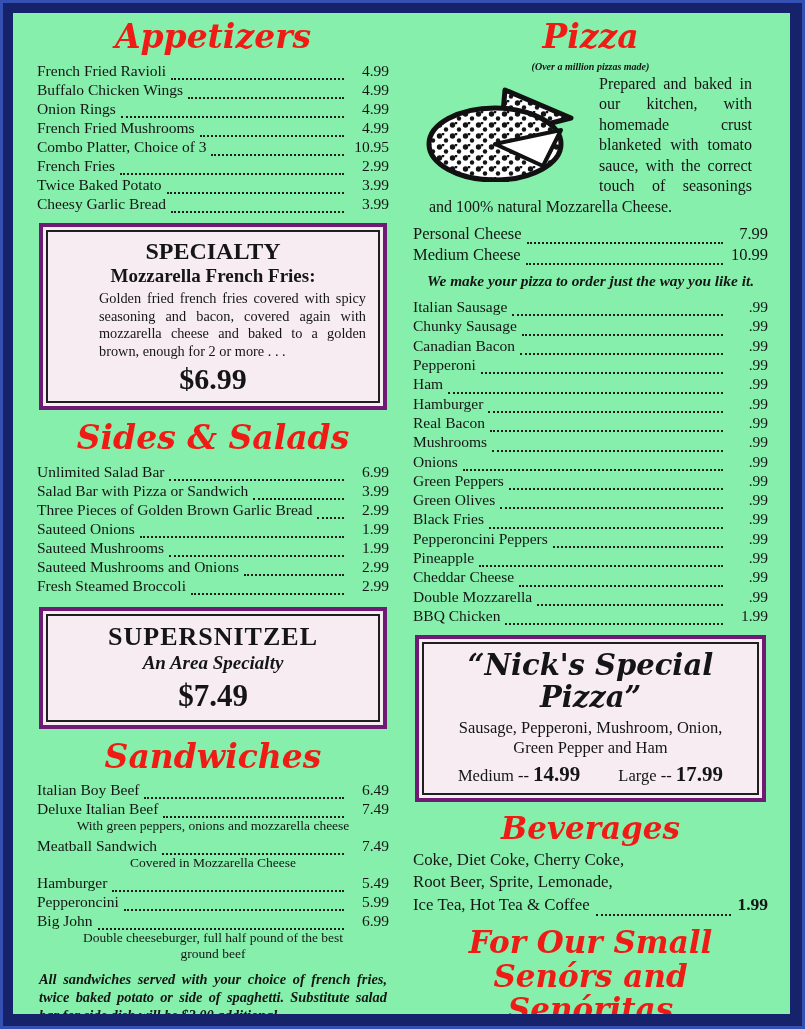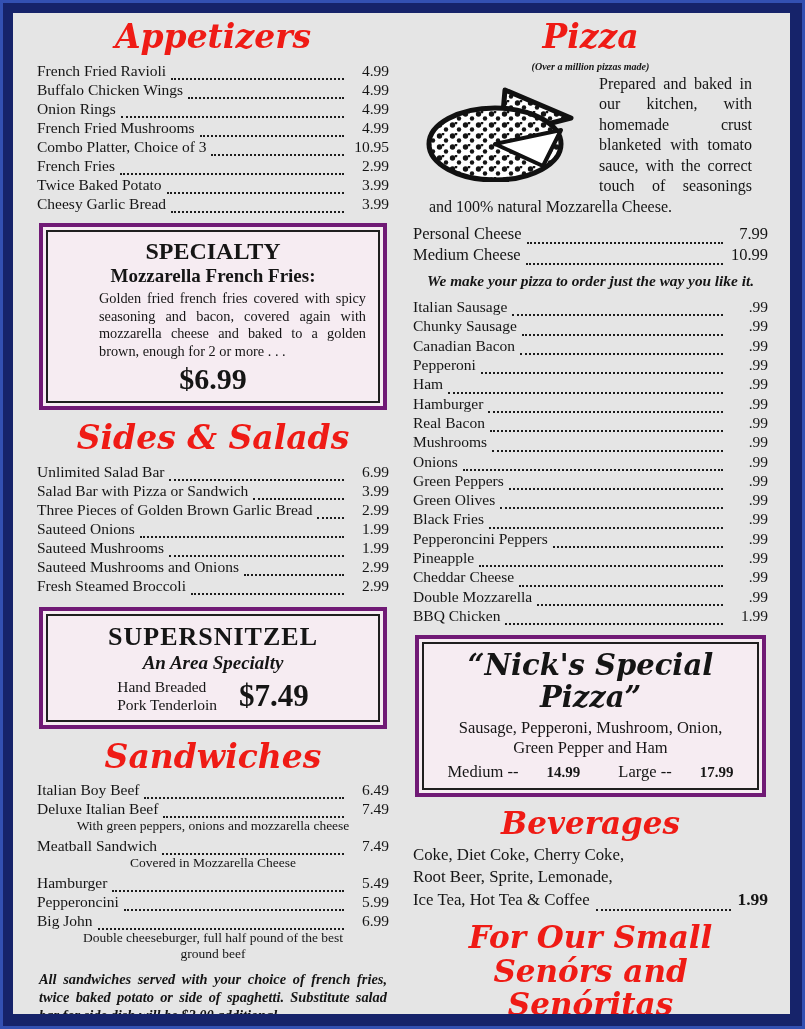--- a/index.html
+++ b/index.html
@@ -1,18 +1,18 @@
 <!DOCTYPE html>
 <html><head>
 <meta charset="utf-8">
 <style>
   html,body{margin:0;padding:0;background:#2c3f9f;}
   .frame{width:805px;height:1029px;box-sizing:border-box;background:#3350b2;padding:3px;}
   .frame-inner{width:100%;height:100%;box-sizing:border-box;background:#16236a;padding:10px 12px 12px 10px;}
-  .page{width:100%;height:100%;box-sizing:border-box;background:#e5e5e5;overflow:hidden;
+  .page{width:100%;height:100%;box-sizing:border-box;background:#86efac;overflow:hidden;
         display:flex;gap:24px;padding:4px 22px 6px 24px;
         font-family:"Liberation Serif",serif;color:#151515;}
   .col-left{width:352px;flex:none;}
   .col-right{flex:1;min-width:0;}
 
   .script-head{font-family:"DejaVu Serif",serif;font-style:italic;font-weight:bold;
                color:#ef1b15;text-align:center;font-size:33px;line-height:1.08;margin:2px 0 6px;}
   .script-head.small{font-size:31px;margin-bottom:4px;}
 
   .row{display:flex;align-items:baseline;font-size:15.5px;line-height:19px;}
@@ -42,21 +42,21 @@
 
   .tagline{font-weight:bold;font-style:italic;font-size:10px;text-align:center;margin:0 0 2px;}
   .pz-desc{font-size:16px;line-height:20.5px;text-align:justify;margin:0 16px 6px;}
   .pz-svg{float:left;margin:4px 8px 0 -6px;}
   .center-note{font-weight:bold;font-style:italic;font-size:15.3px;text-align:center;margin:7px 0;}
 
   .nicks-title{font-family:"DejaVu Serif",serif;font-style:italic;font-weight:bold;
                font-size:29px;line-height:1.1;margin-bottom:4px;}
   .nicks-desc{font-size:16.5px;line-height:20px;}
   .nicks-sizes{display:flex;justify-content:center;gap:38px;margin-top:4px;font-size:16.5px;}
-  .nicks-sizes b{font-size:15px;margin-left:24px;}
+  .nicks-sizes b{font-size:21px;}
 
   .bev-line{font-size:16.8px;line-height:22px;}
   .bev-last{display:flex;align-items:baseline;font-size:16.8px;line-height:22px;}
   .bev-last .dots{flex:1;border-bottom:2px dotted #1c1c1c;margin:0 6px;align-self:flex-end;height:4px;}
   .bev-last .pr{font-weight:bold;font-size:17.5px;} .mt12{margin-top:12px;}
 </style>
 </head>
 <body>
 
 <div class="frame">
@@ -170,24 +170,20 @@
           <span class="dots"></span>
           <span class="pr">2.99</span>
         </div>
       </div>
 
     <div class="redbox mt12">
       <div class="redbox-in">
         <div class="snz-title">SUPERSNITZEL</div>
         <div class="snz-sub">An Area Specialty</div>
         <div class="snz-rowline">
-          <div class="snz-left">
-            <div>Hand Breaded</div>
-            <div>Pork Tenderloin</div>
-          </div>
           <div class="snz-price">$7.49</div>
         </div>
       </div>
     </div>
 
     <div class="script-head">Sandwiches</div>
     <div>
 
         <div class="itemwrap">
           <div class="row">

